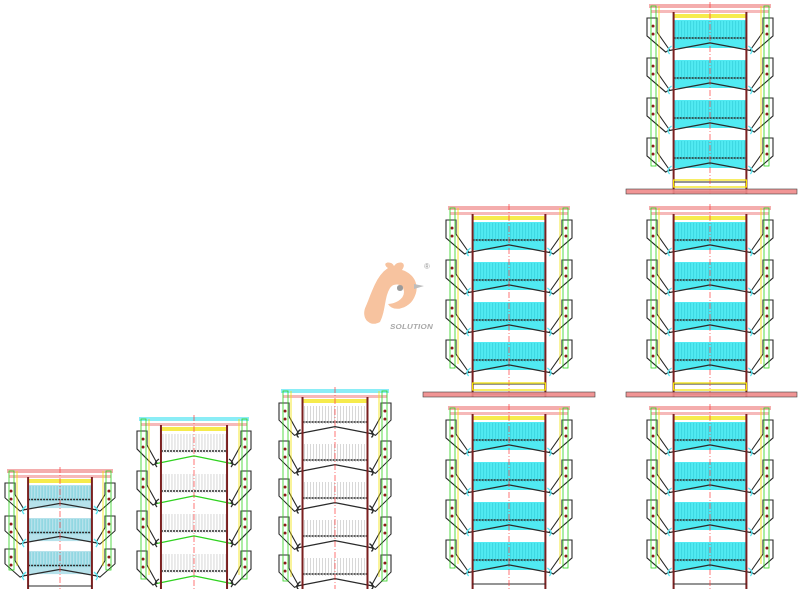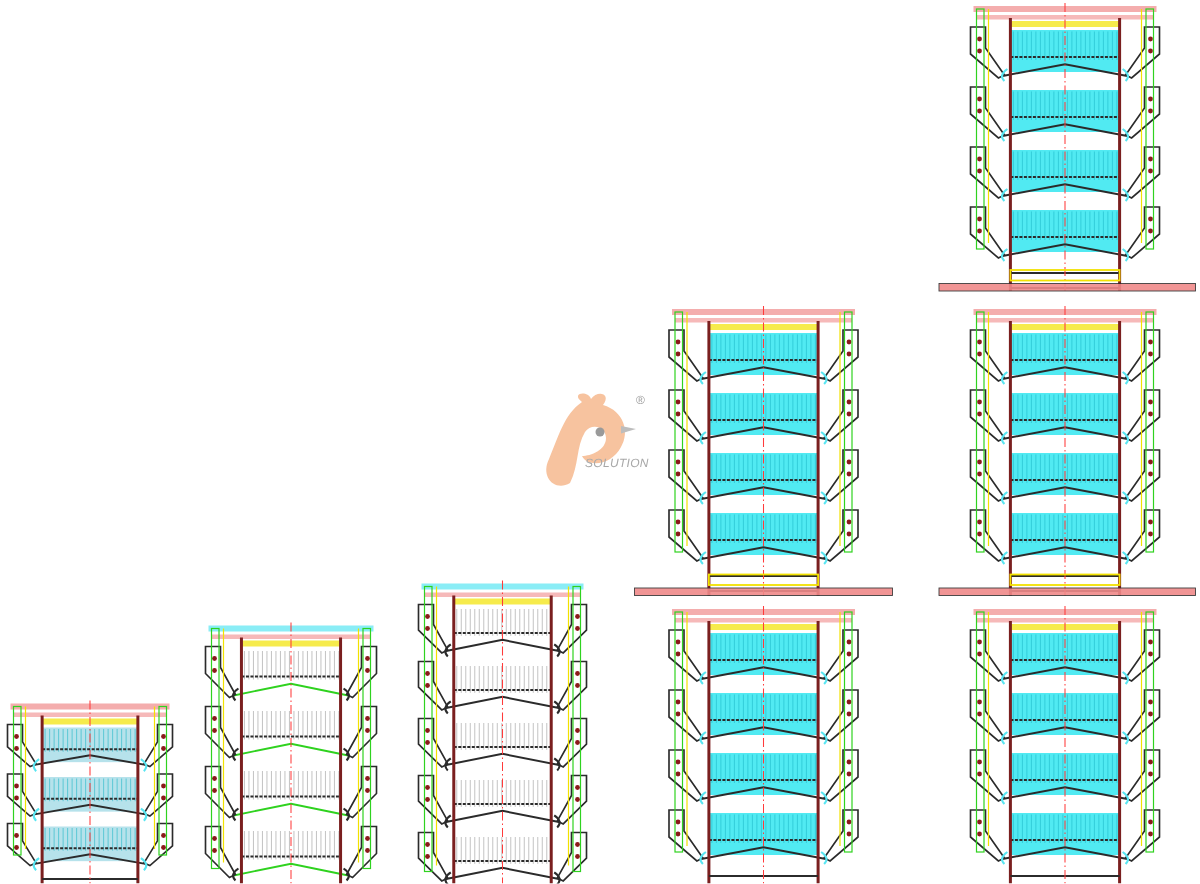--- a/index.html
+++ b/index.html
@@ -1,21 +1,21 @@
 <!DOCTYPE html>
 <html><head>
 <meta charset="utf-8">
 <style>
   html, body { margin: 0; padding: 0; background: #ffffff; }
   body { width: 800px; height: 589px; position: relative; overflow: hidden;
          font-family: "Liberation Sans", sans-serif; }
   #canvas { position: absolute; left: 0; top: 0; width: 800px; height: 589px; }
   .logo { position: absolute; left: 358px; top: 258px; width: 90px; height: 75px; }
-  .logo-text { position: absolute; left: 32px; top: 46px; font-size: 8px; font-style: italic;
-               color: #a8a8a8; letter-spacing: 0.2px; }
+  .logo-text { position: absolute; left: 32px; top: 64px; font-size: 8px; font-style: italic;
+               color: #a8a8a8; letter-spacing: 0.2px; font-weight: bold; }
   .logo-reg { position: absolute; left: 66px; top: 4px; font-size: 8px; color: #9a9a9a; }
 </style>
 </head>
 <body>
 
 <svg id="canvas" viewBox="0 0 800 589" xmlns="http://www.w3.org/2000/svg">
     <g>
       <rect x="7" y="469" width="106" height="4" fill="#f08a8a" opacity="0.7"></rect>
       <rect x="9" y="475" width="102" height="3" fill="#f08a8a" opacity="0.6"></rect>
       <rect x="28.080000000000002" y="479" width="63.84" height="4" fill="#f2e200" opacity="0.7"></rect>

